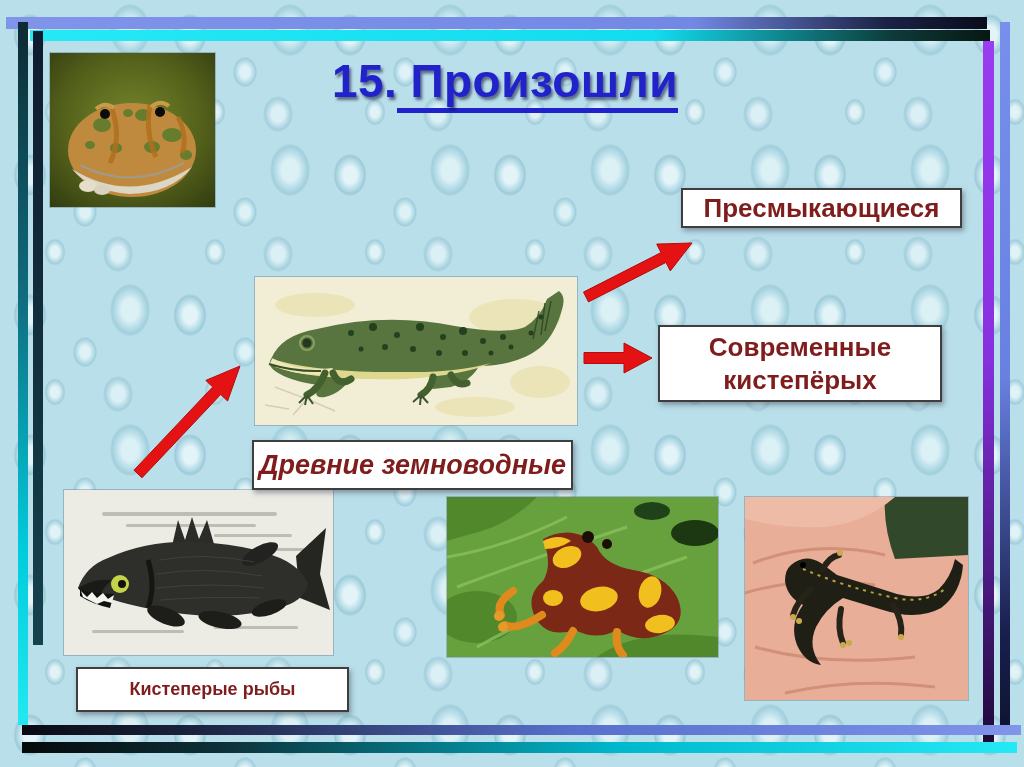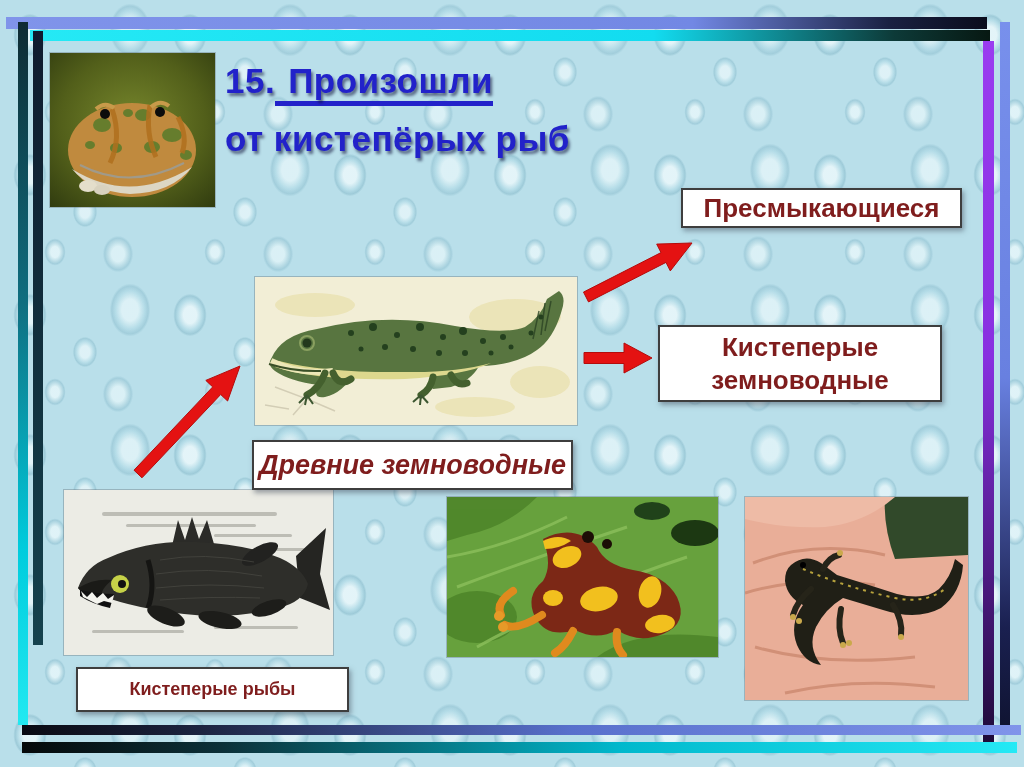--- a/index.html
+++ b/index.html
@@ -28,22 +28,22 @@
     background:linear-gradient(180deg,#0f1b2e 0%,#123340 60%,#15424e 100%);}
   .bar.v3{left:983px;top:41px;width:11px;height:701px;
     background:linear-gradient(180deg,#9a3cf0 0%,#8830e0 45%,#3c1468 85%,#1e0a38 100%);}
   .bar.v4{left:1000px;top:22px;width:10px;height:712px;
     background:linear-gradient(180deg,#7890ec 0%,#6880e0 50%,#1a2050 85%,#0f1330 100%);}
   .bar.h3{left:22px;top:725px;width:999px;height:10px;
     background:linear-gradient(90deg,#090a12 0%,#1c2440 18%,#5870cc 55%,#8094ea 100%);}
   .bar.h4{left:22px;top:742px;width:995px;height:11px;
     background:linear-gradient(90deg,#05090a 0%,#0c3038 20%,#00b8cc 60%,#25e9f5 100%);}
   
-  .title{left:225px;top:52px;width:560px;
-    color:#2222ca;font-weight:bold;font-size:35px;line-height:58px;
+  .title{left:225px;top:52px;width:560px;text-align:center;
+    color:#2222ca;font-weight:bold;font-size:46px;line-height:58px;
     text-shadow:2px 3px 3px rgba(10,10,50,.55);letter-spacing:.5px;}
   .title .u{border-bottom:5px solid #2222ca;padding-left:13px;padding-bottom:1px;}
   
   .lbox{background:#fff;border:2px solid #3e3e3e;box-sizing:border-box;
     display:flex;align-items:center;justify-content:center;text-align:center;
     color:#7f1d1d;font-weight:bold;box-shadow:2px 3px 5px rgba(70,80,95,.5);}
   .lbox.reptiles{left:681px;top:188px;width:281px;height:40px;font-size:26px;}
   .lbox.modern{left:658px;top:325px;width:284px;height:77px;font-size:26px;line-height:33px;padding:0 18px;}
   .lbox.ancient{left:252px;top:440px;width:321px;height:50px;font-size:27px;font-style:italic;}
   .lbox.fish{left:76px;top:667px;width:273px;height:45px;font-size:18px;}
@@ -61,21 +61,20 @@
   <div class="bar h2"></div>
   <div class="bar v1"></div>
   <div class="bar v2"></div>
   <div class="bar v3"></div>
   <div class="bar v4"></div>
   <div class="bar h3"></div>
   <div class="bar h4"></div>
 
   <div class="abs title">
     <div><span>15.</span><span class="u">Произошли</span></div>
-    <div>от кистепёрых рыб</div>
   </div>
 
   <div class="abs pic" style="left:50px;top:53px;width:165px;height:154px;">
     <svg width="165" height="154" viewBox="0 0 165 154">
       <defs>
         <radialGradient id="frogbg" cx="50%" cy="45%" r="80%">
           <stop offset="0" stop-color="#76862c"></stop>
             <stop offset=".55" stop-color="#525f1a"></stop>
             <stop offset="1" stop-color="#2a350d"></stop>
         </radialGradient>
@@ -267,21 +266,21 @@
   <svg class="abs arrows" width="1024" height="767" viewBox="0 0 1024 767">
     <polygon points="134.0,470.2 212.7,386.9 205.8,380.4 240,366 227.6,401.0 220.7,394.5 142.0,477.8" fill="#e41212" stroke="#b40c0c" stroke-width="1"></polygon>
     <polygon points="583.5,292.1 661.0,252.6 656.7,244.1 692,243 670.3,270.9 666.0,262.4 588.5,301.9" fill="#e41212" stroke="#b40c0c" stroke-width="1"></polygon>
     <polygon points="584,352.5 624,352.5 624,343 652,358 624,373 624,363.5 584,363.5" fill="#e41212" stroke="#b40c0c" stroke-width="1"></polygon>
   </svg>
 
   <div class="abs lbox reptiles">
     <span>Пресмыкающиеся</span>
   </div>
   <div class="abs lbox modern">
-    <span>Кистеперые земноводные</span>
+    <span>Современные кистепёрых</span>
   </div>
   <div class="abs lbox ancient">
     <span>Древние земноводные</span>
   </div>
   <div class="abs lbox fish">
     <span>Кистеперые рыбы</span>
   </div>
 
 </div>
 

